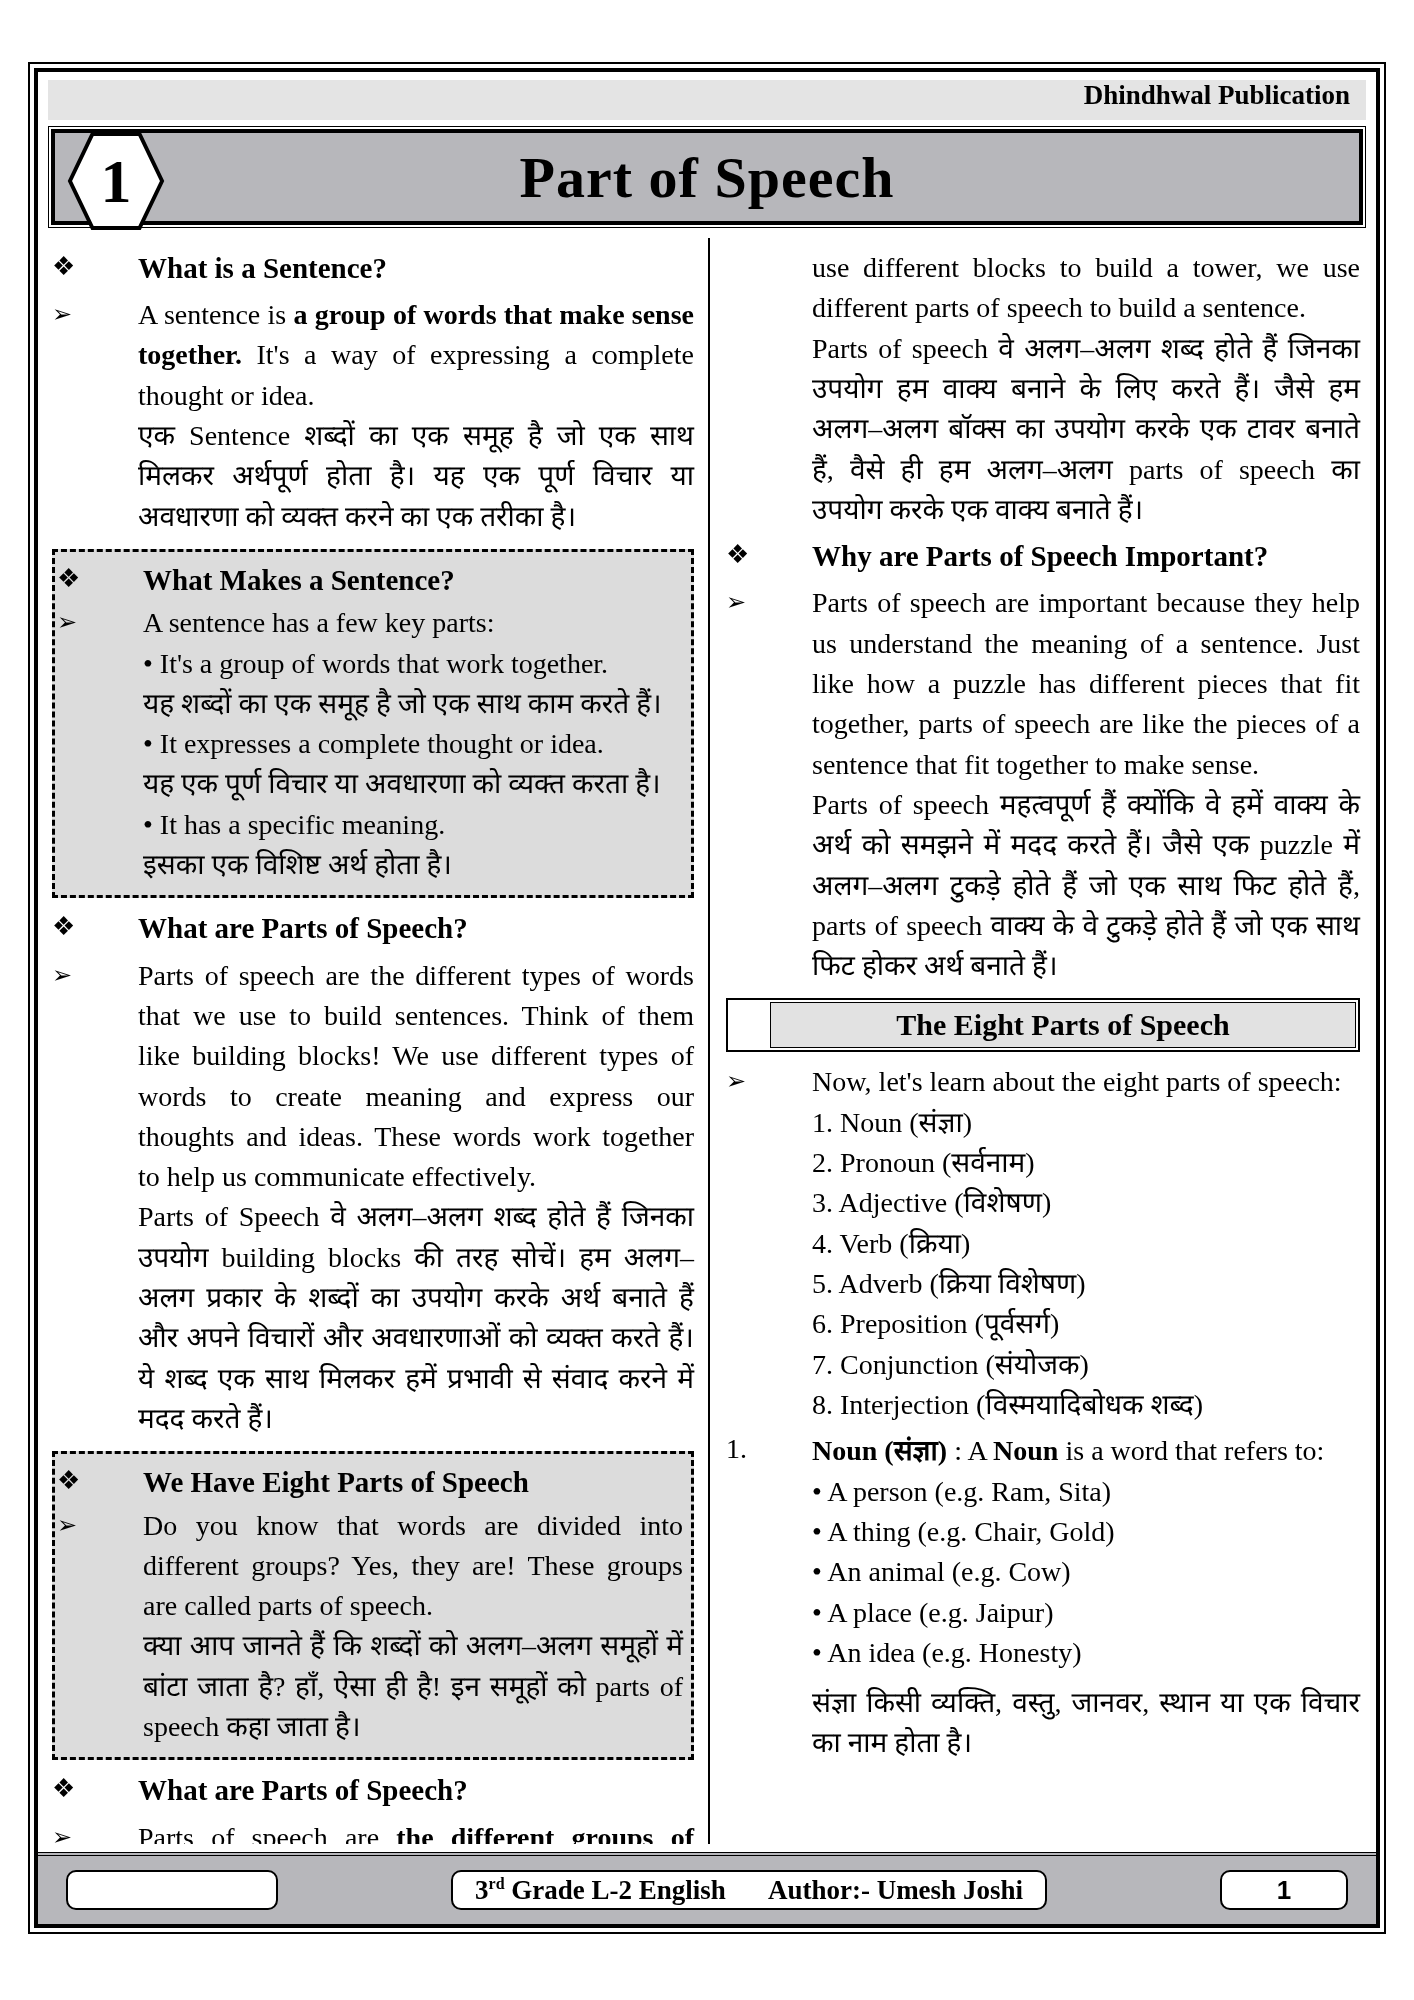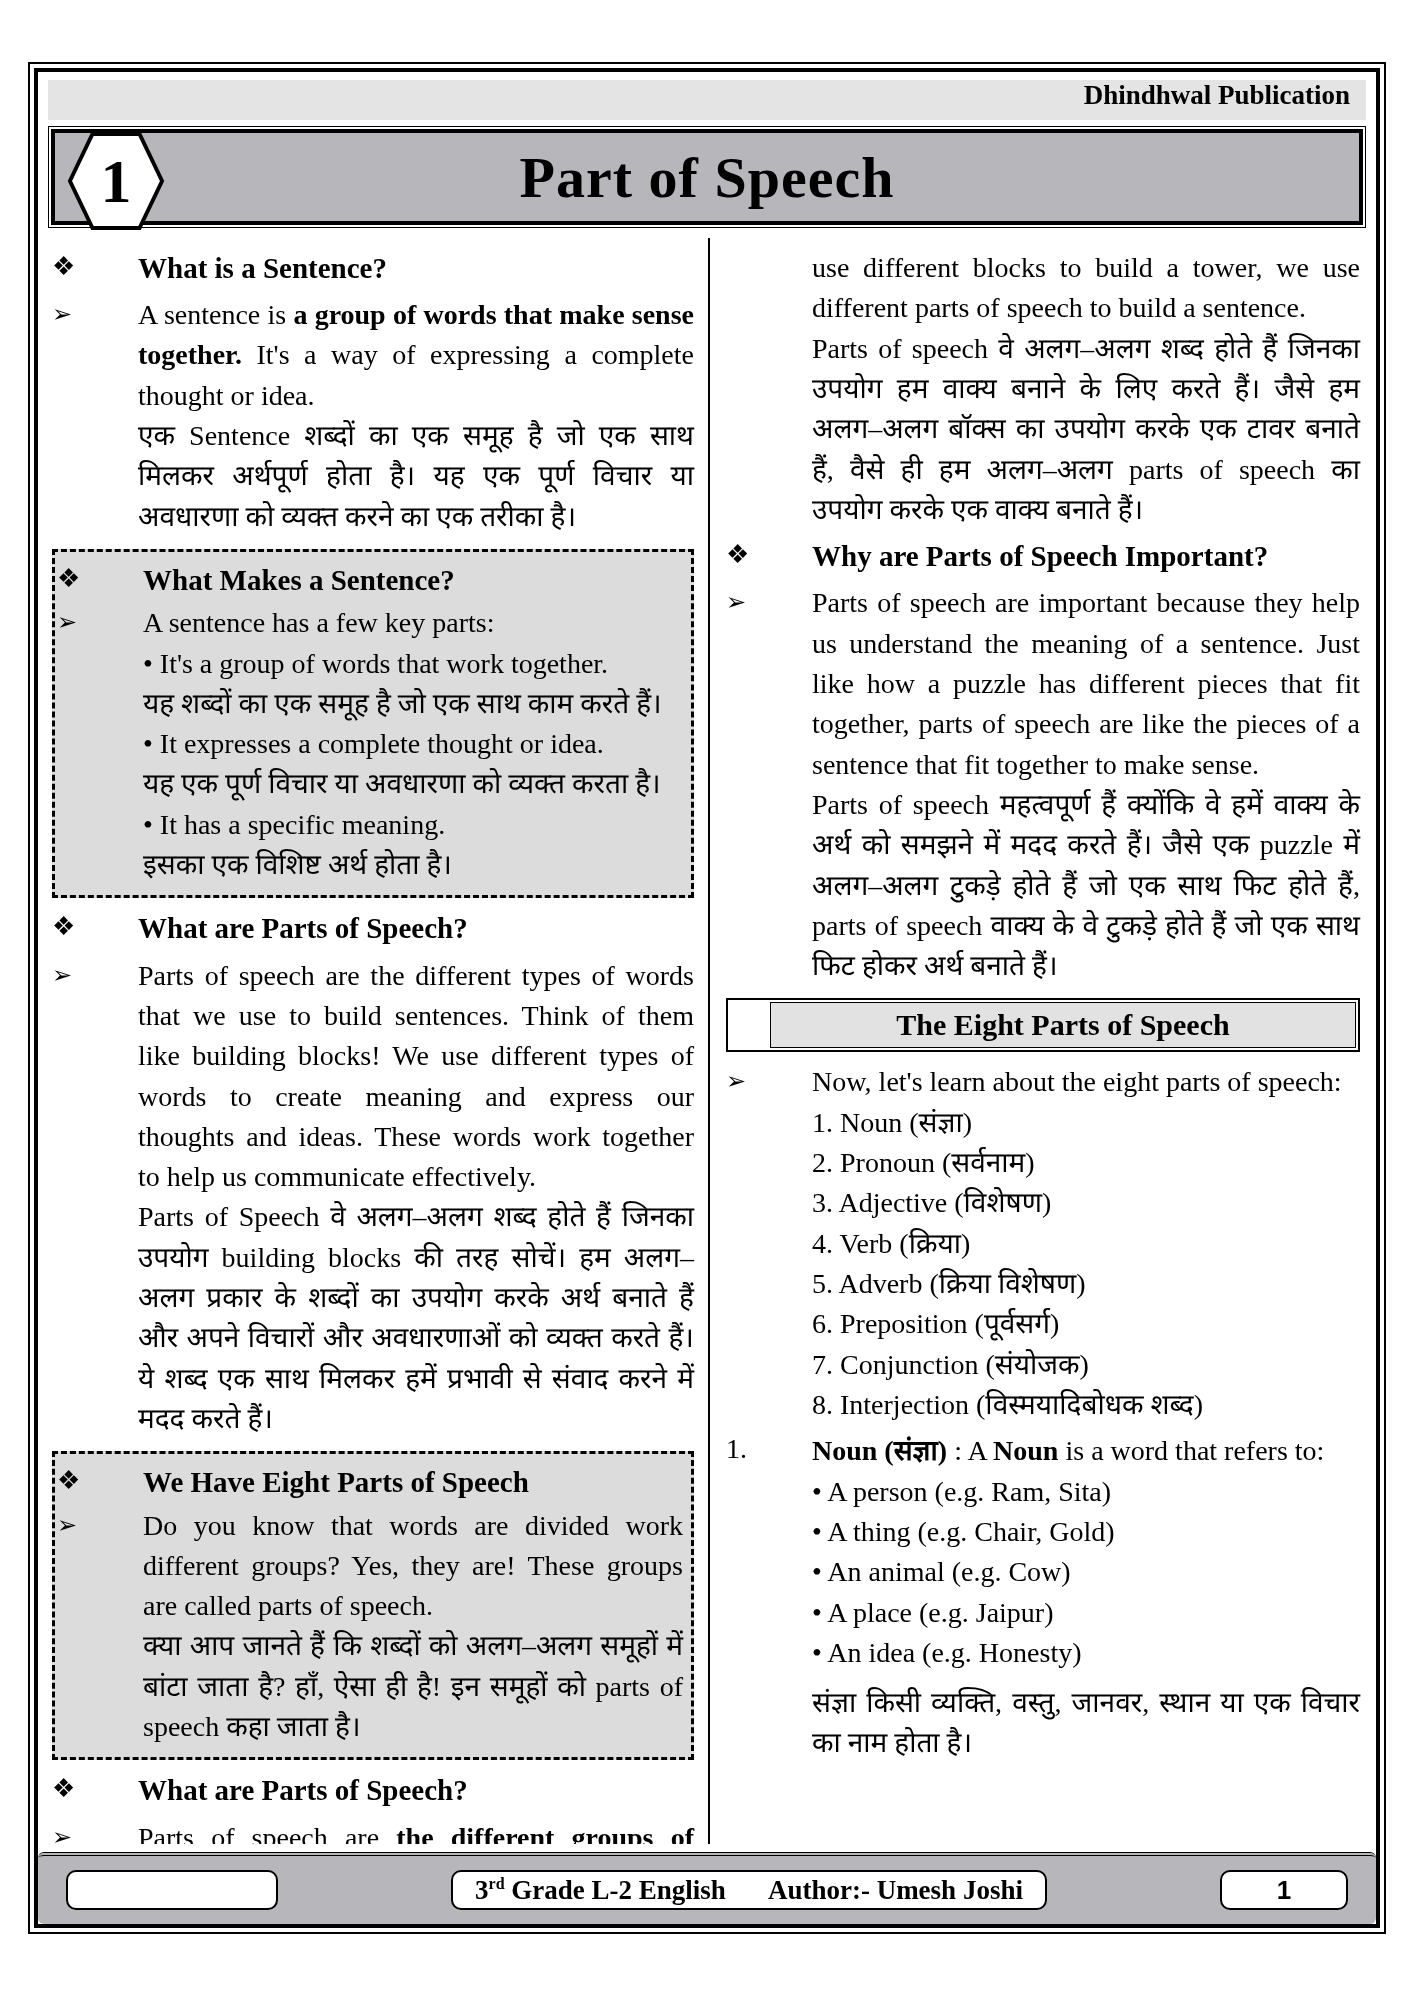--- a/index.html
+++ b/index.html
@@ -64,21 +64,21 @@
   .eph-outer { border: 2px solid #000; padding: 2px; margin: 12px 0 10px 0; }
   .eph {
     border: 1px solid #000; background: #e2e2e2; text-align: center;
     font-weight: bold; font-size: 30px; padding: 5px 0; margin-left: 40px;
   }
   .list-line { font-size: 28px; line-height: 1.44; }
   .noun-hi { margin-top: 10px; }
   
   .footer {
     flex: 0 0 56px; background: #b7b7bb; border-top: 4px double #000;
-    margin: 8px -10px 0 -10px; display: flex; align-items: center; padding: 14px 28px; border-radius: 6px;
+    margin: 8px -10px 0 -10px; display: flex; align-items: center; padding: 14px 28px;
   }
   .fbox { background: #fff; border: 2px solid #000; border-radius: 10px; height: 40px; }
   .fbox-left { width: 212px; }
   .fbox-center {
     display: flex; align-items: center; padding: 0 22px;
     font-weight: bold; font-size: 27px; white-space: nowrap;
   }
   .fbox-center sup { font-size: 16px; vertical-align: super; }
   .fbox-center .author-seg { margin-left: 42px; }
   .fbox-right {
@@ -158,21 +158,21 @@
           </div>
 
           <div class="dash-box">
             <div class="item">
               <span class="marker diamond">❖</span>
               <div class="content heading">We Have Eight Parts of Speech</div>
             </div>
             <div class="item">
               <span class="marker">➢</span>
               <div class="content">
-                <div class="txt">Do you know that words are divided work different groups? Yes, they are! These groups are called parts of speech.</div>
+                <div class="txt">Do you know that words are divided into different groups? Yes, they are! These groups are called parts of speech.</div>
                 <div class="txt hindi">क्या आप जानते हैं कि शब्दों को अलग–अलग समूहों में बांटा जाता है? हाँ, ऐसा ही है! इन समूहों को parts of speech कहा जाता है।</div>
               </div>
             </div>
           </div>
 
           <div class="item">
             <span class="marker diamond">❖</span>
             <div class="content heading">What are Parts of Speech?</div>
           </div>
           <div class="item">

